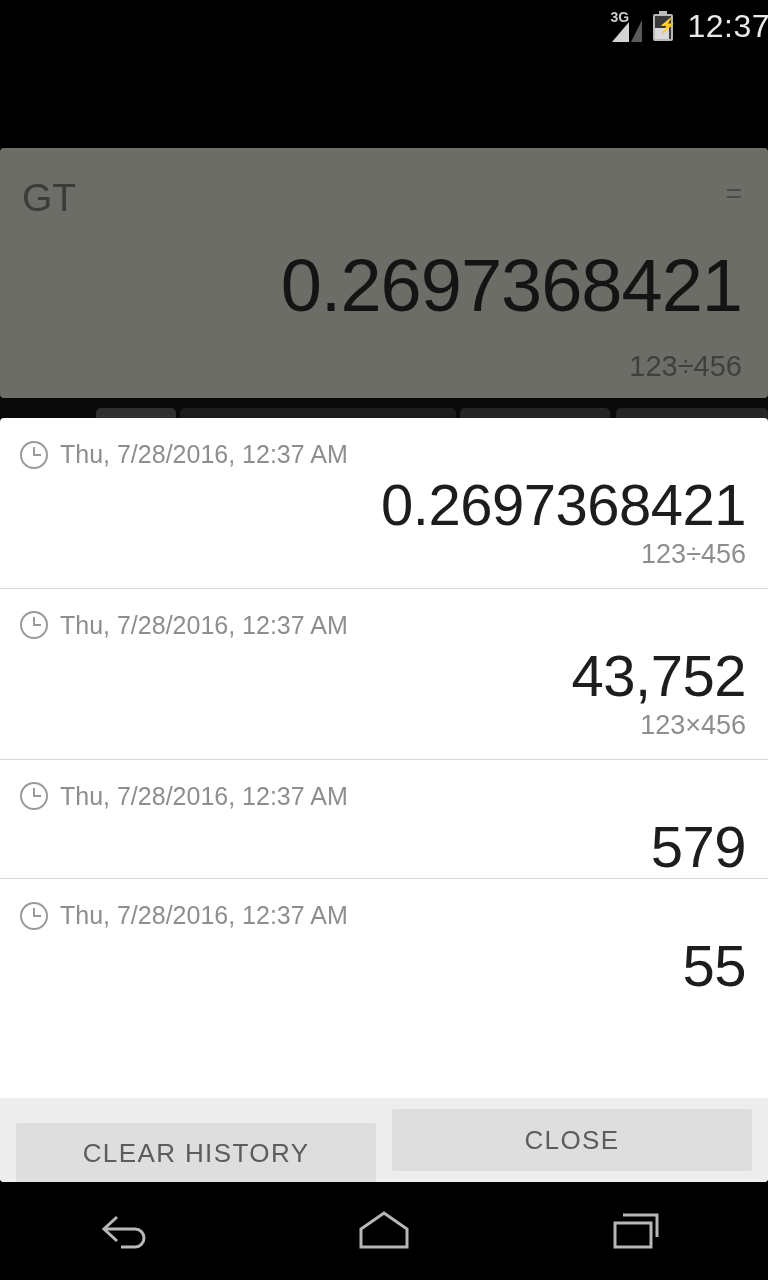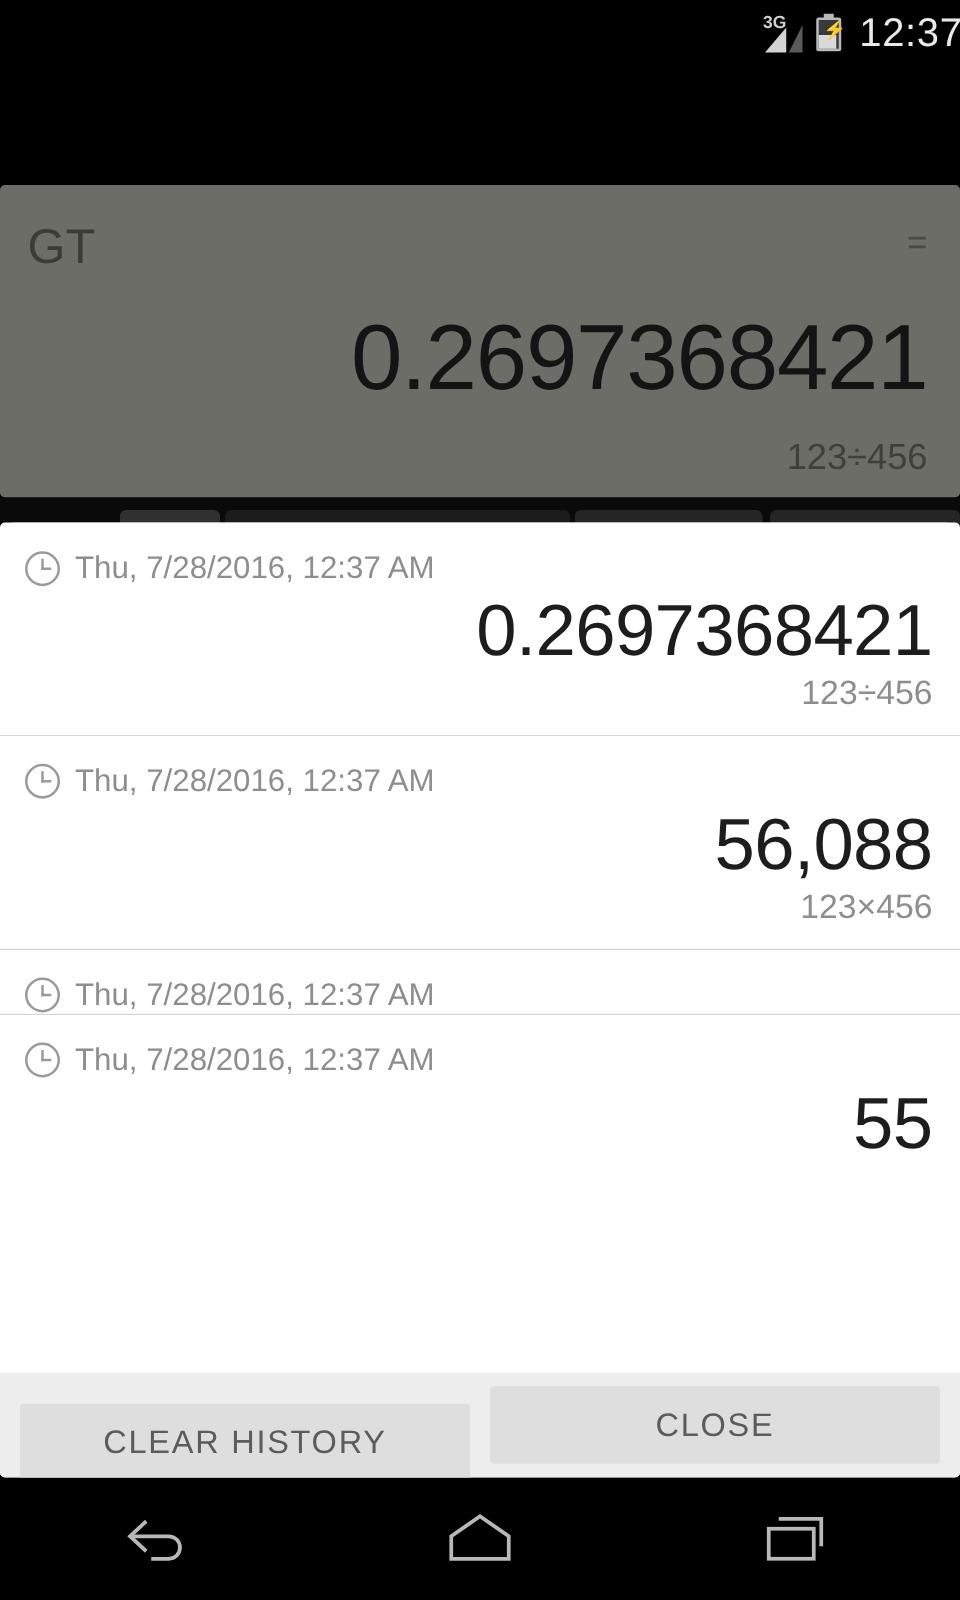--- a/index.html
+++ b/index.html
@@ -196,33 +196,34 @@
 
       <div class="hrow">
         <div class="hrow-time">
           <span class="clock-icon">
             <span class="ring"></span>
               <span class="hand-v"></span>
               <span class="hand-h"></span>
           </span>
           <span class="hrow-date">Thu, 7/28/2016, 12:37 AM</span>
         </div>
-        <div class="hrow-result">56,088</div>
+        <div class="hrow-result">43,752</div>
         <div class="hrow-expr">123×456</div>
       </div>
 
       <div class="hrow">
         <div class="hrow-time">
           <span class="clock-icon">
             <span class="ring"></span>
               <span class="hand-v"></span>
               <span class="hand-h"></span>
           </span>
           <span class="hrow-date">Thu, 7/28/2016, 12:37 AM</span>
         </div>
+        <div class="hrow-result">579</div>
       </div>
 
       <div class="hrow partial">
         <div class="hrow-time">
           <span class="clock-icon">
             <span class="ring"></span>
               <span class="hand-v"></span>
               <span class="hand-h"></span>
           </span>
           <span class="hrow-date">Thu, 7/28/2016, 12:37 AM</span>

